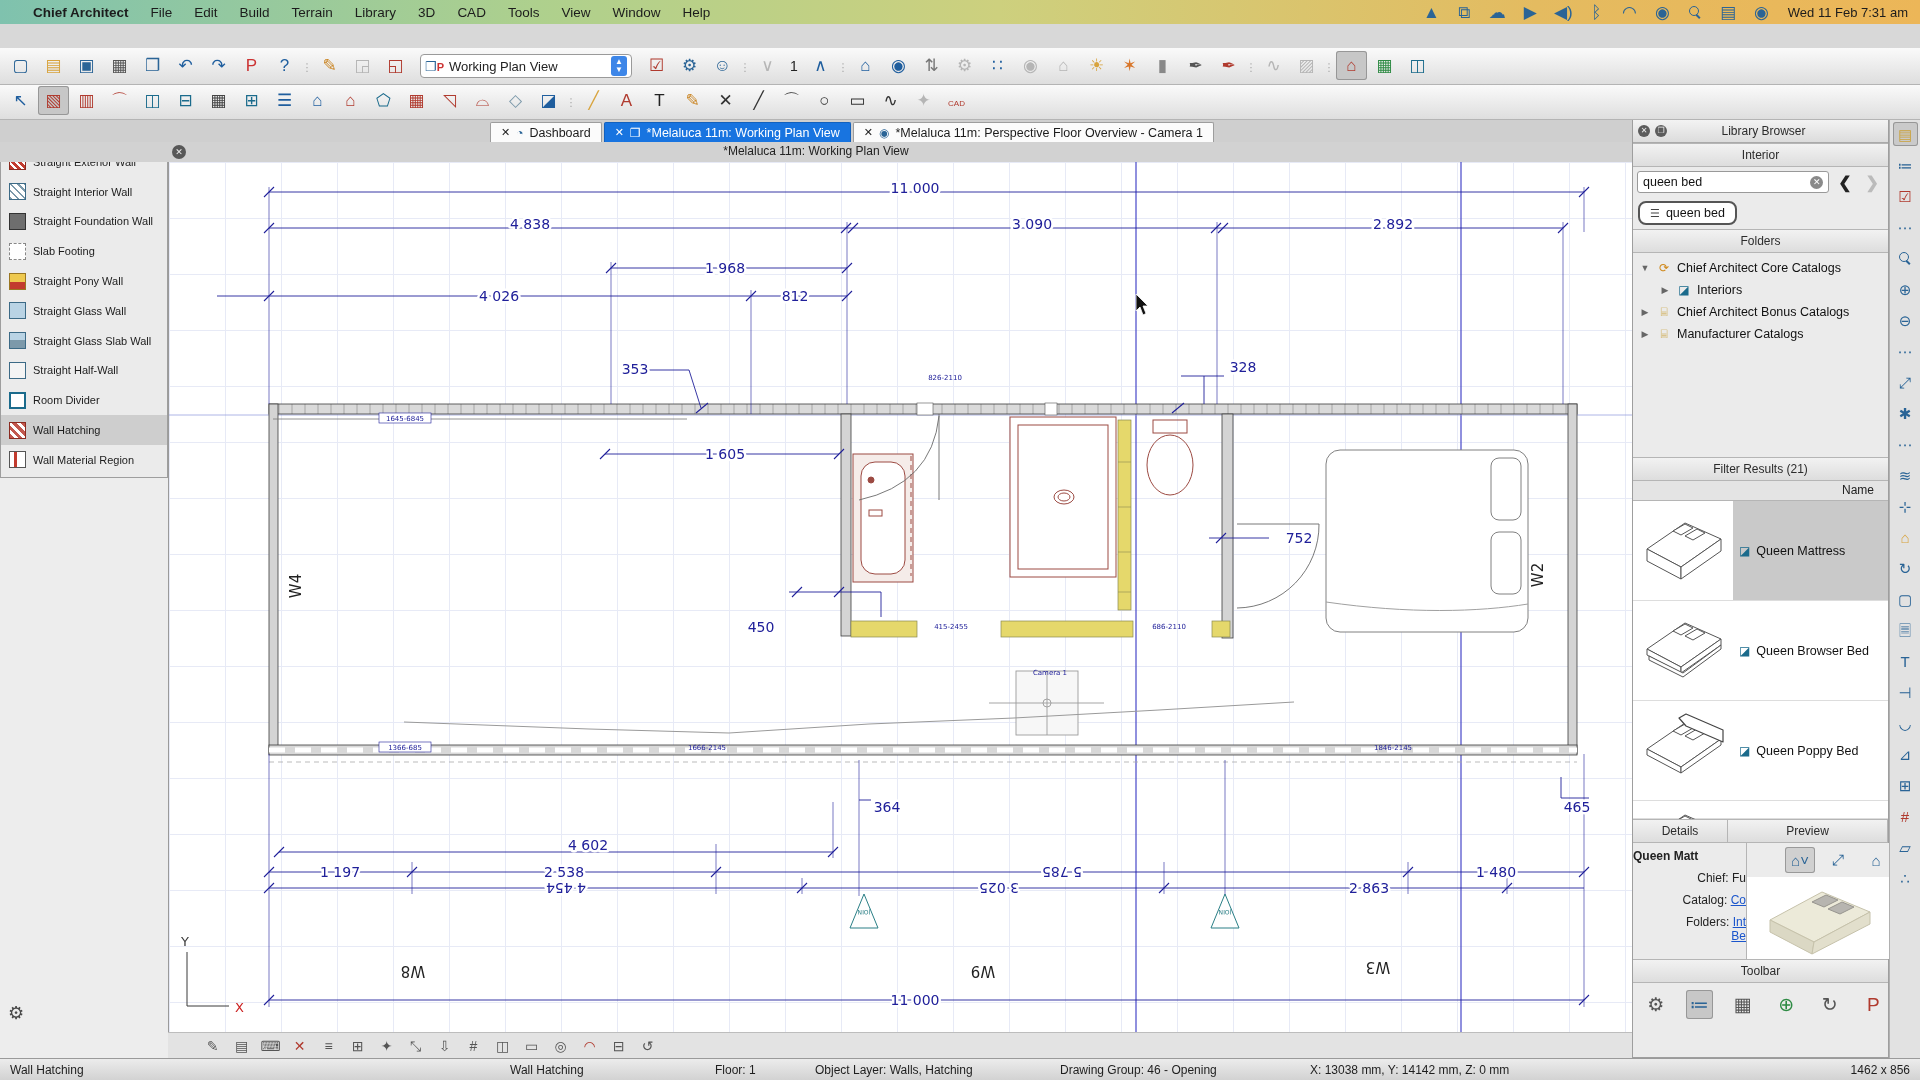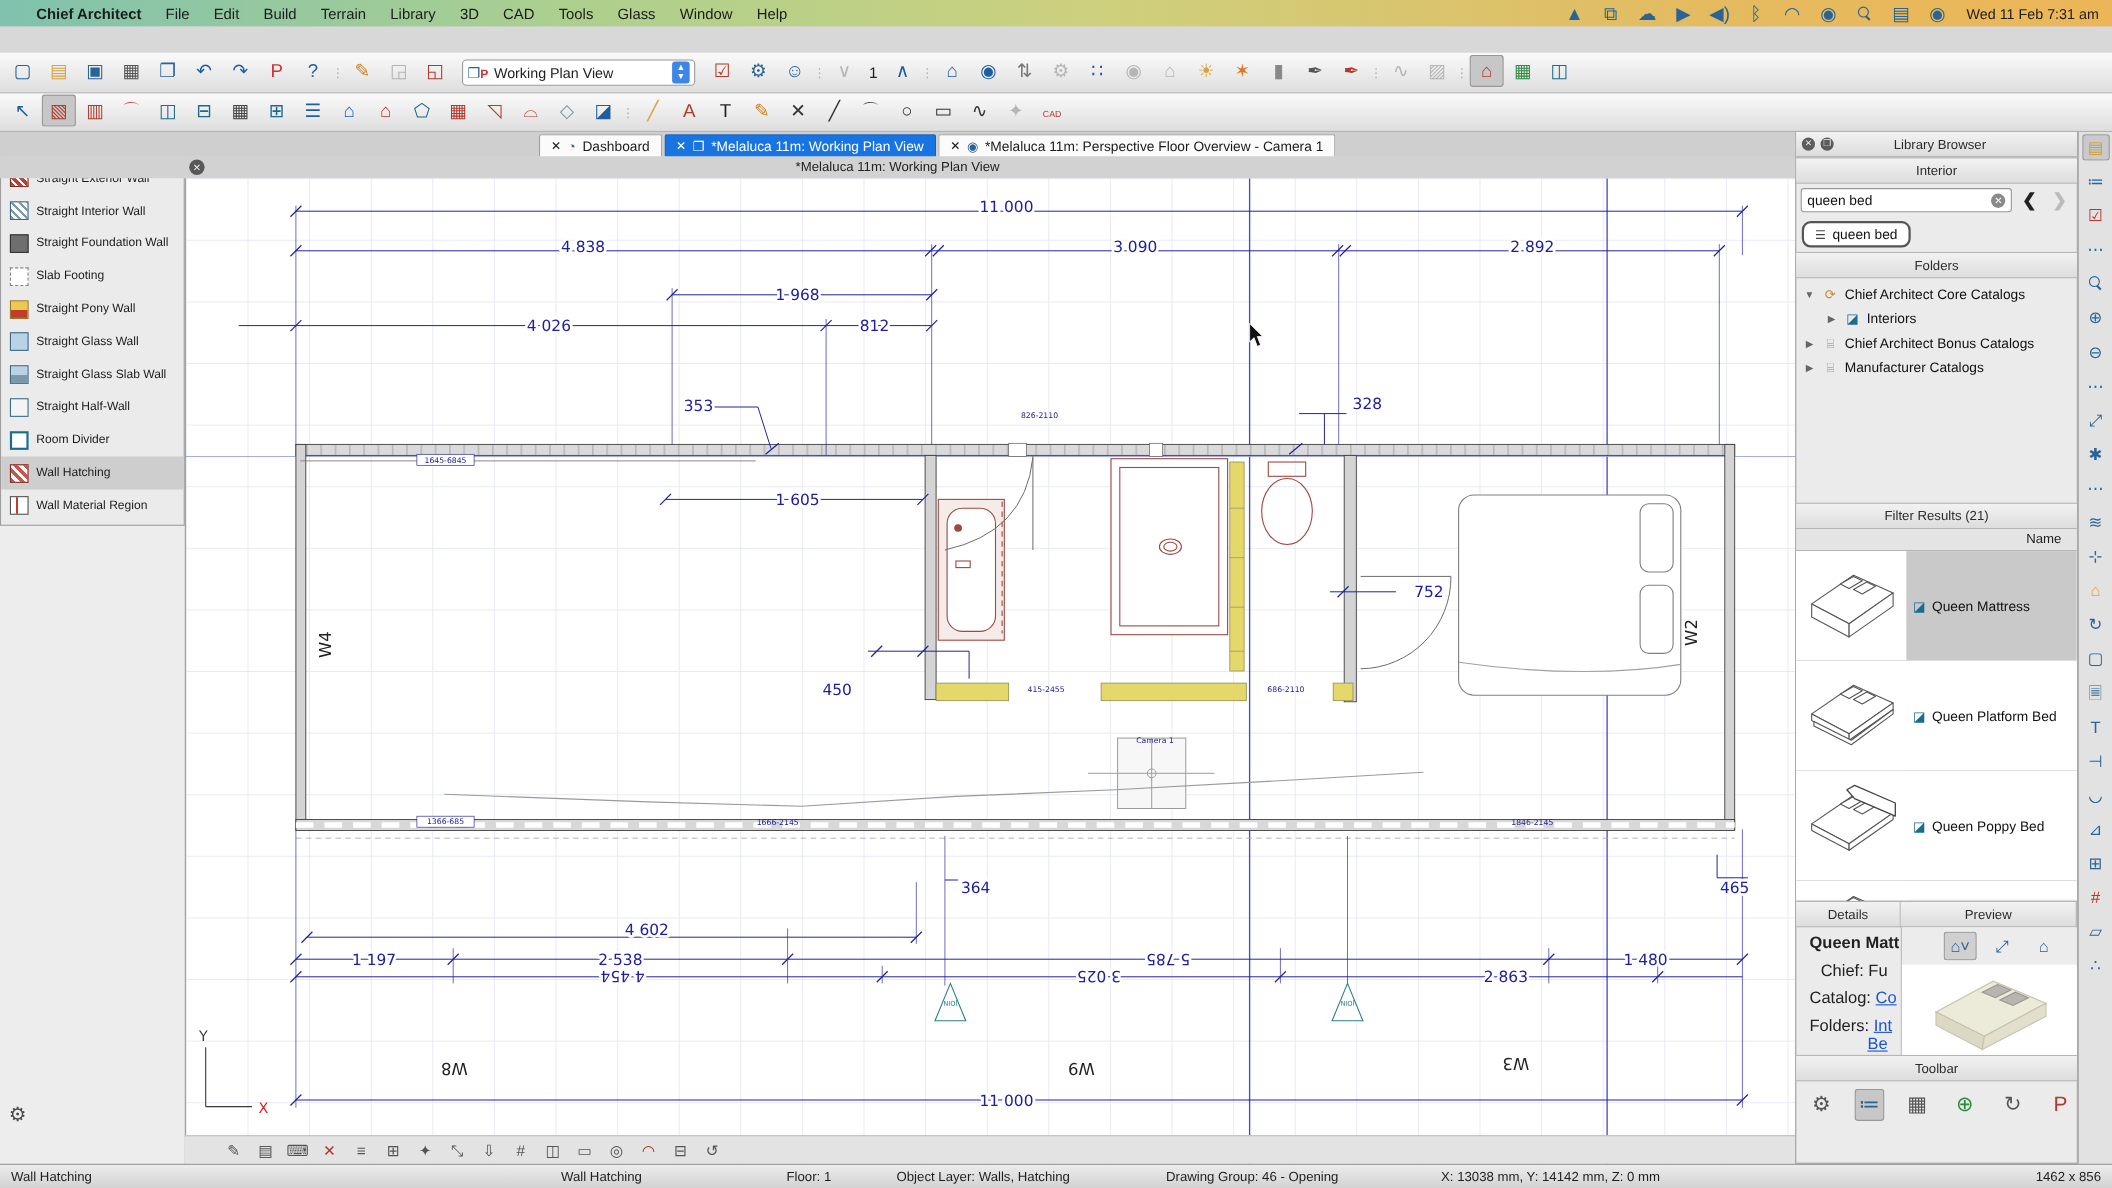--- a/index.html
+++ b/index.html
@@ -98,21 +98,21 @@
   #namehdr { height:20px; flex:none; background:#e4e4e4; border-bottom:1px solid #b5b5b5; font-size:12px; color:#222; text-align:right; padding-right:14px; line-height:19px; }
   #results { flex:none; height:318px; overflow:hidden; background:#f2f2f2; }
   .rrow { height:100px; display:flex; align-items:stretch; border-bottom:1px solid #ddd; background:#fff; }
   .rthumb { width:100px; flex:none; display:flex; align-items:center; justify-content:center; background:#fff; }
   .rname { flex:1; display:flex; align-items:center; gap:6px; font-size:12.5px; color:#111; padding-left:6px; }
   .rrow.sel .rname { background:#c9c9c9; }
   .ricon { color:#1b6b8c; font-size:12px; }
   #detailsrow { flex:none; height:24px; display:flex; }
   #detailsrow .lsection { flex:1; border-right:1px solid #b5b5b5; }
   #detailbody { flex:none; height:116px; display:flex; }
-  #detailleft { width:96px; flex:none; border-right:1px solid #b5b5b5; padding:6px 12px; font-size:15px; color:#222; overflow:hidden; }
+  #detailleft { width:114px; flex:none; border-right:1px solid #b5b5b5; padding:6px 0; font-size:12px; color:#222; overflow:hidden; }
   #detailleft .dl { margin-bottom:8px; white-space:nowrap; text-align:right; }
   #detailleft .dname { font-weight:bold; text-align:left; }
   #detailleft a { color:#1a55cc; text-decoration:underline; }
   #previewpane { flex:1; background:#ececec; position:relative; }
   .pvbar { height:34px; display:flex; align-items:center; gap:8px; padding-left:38px; }
   .pvbtn { width:30px; height:26px; display:flex; align-items:center; justify-content:center; font-size:15px; color:#2a6496; border-radius:3px; }
   .pvbtn.pressed { background:#d0d0d0; box-shadow:inset 0 0 0 1px #999; }
   #pvimg { position:absolute; left:0; top:34px; right:0; bottom:0; background:#fff; display:flex; align-items:center; justify-content:center; }
   #toolbarhdr { margin-top:0; }
   #libtools { flex:none; height:42px; display:flex; align-items:center; gap:14px; padding-left:8px; }
@@ -156,21 +156,21 @@
     <div class="mitem"></div>
     <div class="mitem app">Chief Architect</div>
     <div class="mitem">File</div>
     <div class="mitem">Edit</div>
     <div class="mitem">Build</div>
     <div class="mitem">Terrain</div>
     <div class="mitem">Library</div>
     <div class="mitem">3D</div>
     <div class="mitem">CAD</div>
     <div class="mitem">Tools</div>
-    <div class="mitem">Glass</div>
+    <div class="mitem">View</div>
     <div class="mitem">Window</div>
     <div class="mitem">Help</div>
     <div class="right">
       <span><span class="icell">
             <span class="g">▲</span>
           </span><span class="icell">
             <span class="g">⧉</span>
           </span><span class="icell">
             <span class="g">☁</span>
           </span><span class="icell">
@@ -757,21 +757,21 @@
       <polygon points="8,40 8,46 42,64 42,58"></polygon>
       <polygon points="82,30 82,36 42,64 42,58"></polygon>
       <polygon points="34,22 46,15 54,19 42,26"></polygon>
       <polygon points="46,27 58,20 66,24 54,31"></polygon>
       <polygon points="10,47 44,64 82,36 82,40 44,68 10,51" fill="#fff" stroke="#555" stroke-width="1"></polygon>
     </g>
             </svg>
           </div>
         <div class="rname">
             <span class="ricon">◪</span>
-            <span>Queen Platform Bed</span>
+            <span>Queen Browser Bed</span>
           </div>
         </div>
         <div class="rrow">
           <div class="rthumb">
             <svg width="88" height="84" viewBox="0 0 88 84">
     <g fill="#fff" stroke="#555" stroke-width="1" stroke-linejoin="round">
       <polygon points="8,40 46,14 82,30 42,58"></polygon>
       <polygon points="8,40 8,46 42,64 42,58"></polygon>
       <polygon points="82,30 82,36 42,64 42,58"></polygon>
       <polygon points="34,22 46,15 54,19 42,26"></polygon>

